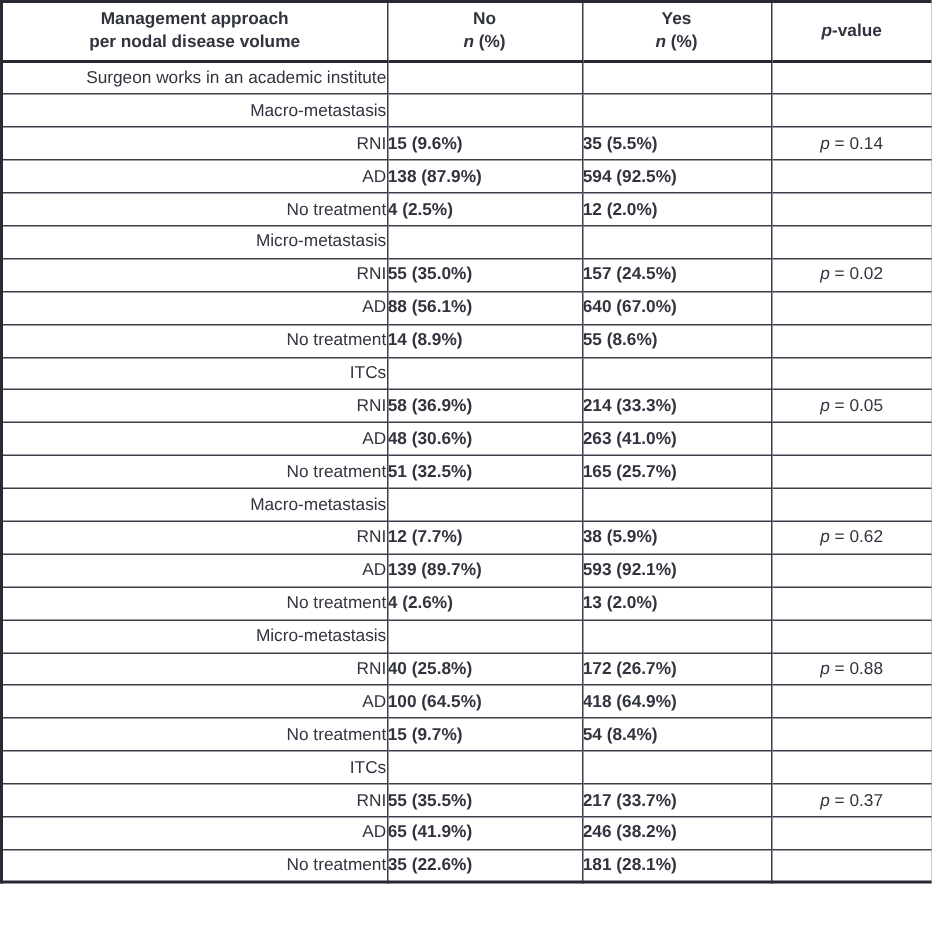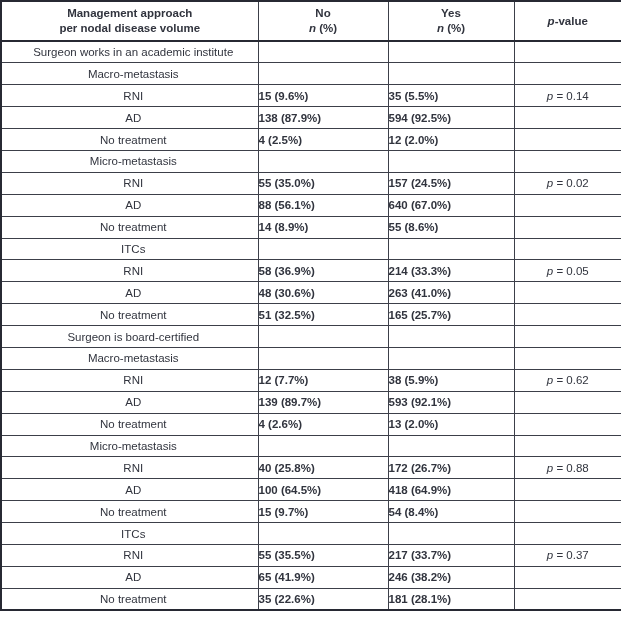--- a/index.html
+++ b/index.html
@@ -27,21 +27,21 @@
   }
   thead th {
     font-weight: bold;
     text-align: center;
     line-height: 15px;
     padding: 4px 2px;
     border-bottom: 2px solid #272933;
     height: 39px;
   }
   tbody td { height: 21.9px; padding: 0; }
-  td.c-label { text-align: center; padding-left: 7px; }
+  td.c-label { text-align: right; padding-left: 7px; }
   td.c-label.indent { }
   td.c-num { text-align: left; font-weight: bold; }
   td.c-p { text-align: center; font-weight: normal; }
   i { font-style: italic; }
 
   .footnote {
     font-size: 11px;
     color: #31343e;
     padding: 5px 2px 0 2px;
     text-align: left;
@@ -150,26 +150,20 @@
           <td class="c-num">263 (41.0%)</td>
           <td class="c-p"></td>
         </tr>
         <tr>
           <td class="c-label indent">No treatment</td>
           <td class="c-num">51 (32.5%)</td>
           <td class="c-num">165 (25.7%)</td>
           <td class="c-p"></td>
         </tr>
         <tr>
-          <td class="c-label">Surgeon is board-certified</td>
-          <td class="c-num"></td>
-          <td class="c-num"></td>
-          <td class="c-p"></td>
-        </tr>
-        <tr>
           <td class="c-label">Macro-metastasis</td>
           <td class="c-num"></td>
           <td class="c-num"></td>
           <td class="c-p"></td>
         </tr>
         <tr>
           <td class="c-label indent">RNI</td>
           <td class="c-num">12 (7.7%)</td>
           <td class="c-num">38 (5.9%)</td>
           <td class="c-p"><i>p</i> = 0.62</td>

